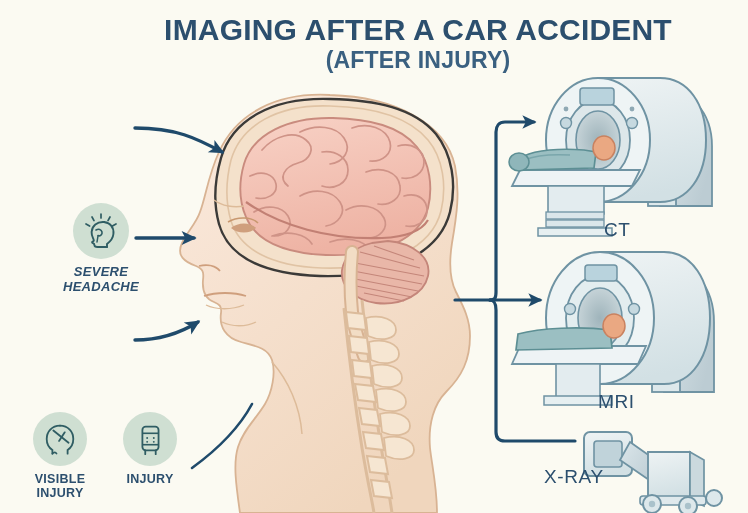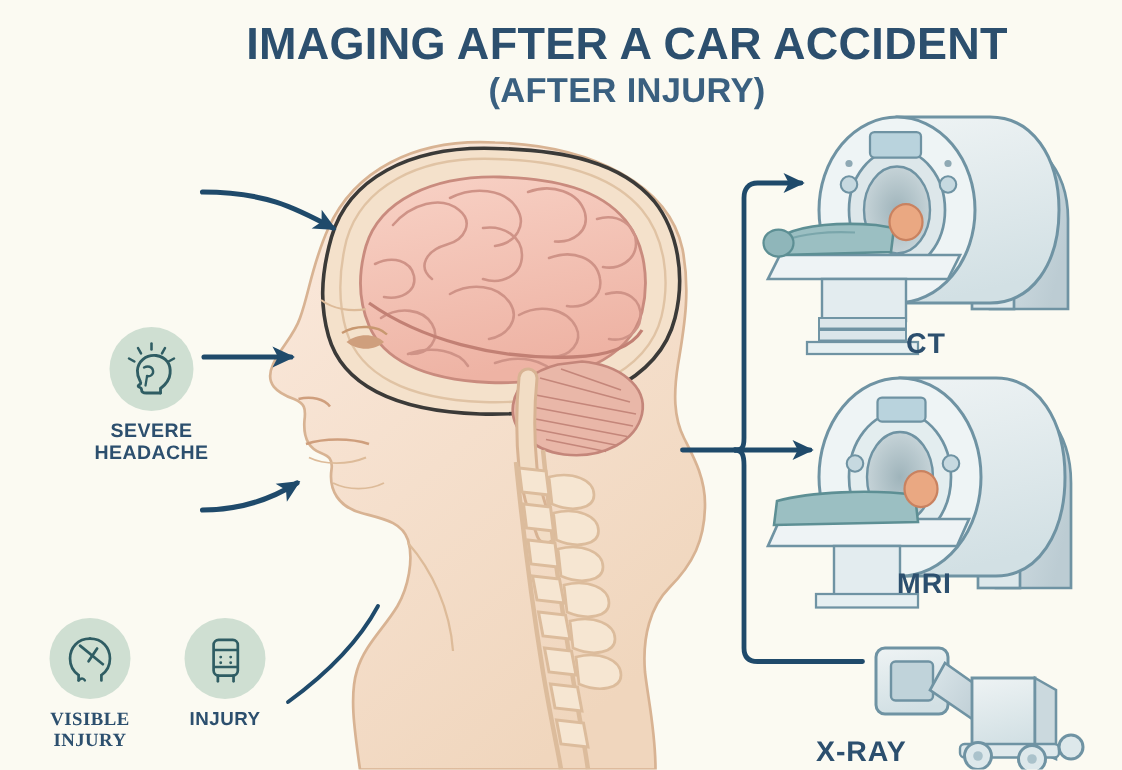--- a/index.html
+++ b/index.html
@@ -34,21 +34,21 @@
   }
   .sym .lbl{
     font-size:13px;font-weight:bold;color:#2c4f6e;
     line-height:1.13;margin-top:6px;letter-spacing:0.3px;
     white-space:pre-line;
   }
   .sym.small .lbl{font-size:12.5px;}
 
   .modality-label{
     position:absolute;z-index:6;
-    font-size:19px;font-weight:bold;color:#2c4f6e;
+    font-size:19px;font-weight:normal;color:#2c4f6e;
     letter-spacing:0.6px;
   }
 </style>
 </head>
 <body>
 
 <div id="stage">
 
   <div class="title-block">
     <div class="title-main">IMAGING AFTER A CAR ACCIDENT</div>
@@ -268,21 +268,21 @@
       <rect x="640" y="496" width="66" height="9" rx="3" fill="#dfe9ec" stroke="#6f93a3" stroke-width="1.6"></rect>
       <circle cx="652" cy="504" r="9" fill="#dde8eb" stroke="#6f93a3" stroke-width="2"></circle>
       <circle cx="652" cy="504" r="3.2" fill="#aac2cb"></circle>
       <circle cx="688" cy="506" r="9" fill="#dde8eb" stroke="#6f93a3" stroke-width="2"></circle>
       <circle cx="688" cy="506" r="3.2" fill="#aac2cb"></circle>
       <circle cx="714" cy="498" r="8" fill="#dde8eb" stroke="#6f93a3" stroke-width="2"></circle>
     </g>
   </svg>
 
 
-  <div class="sym" style="left:58px;top:218px;width:86px;">
+  <div class="sym" style="left:58px;top:203px;width:86px;font-style:italic;">
     <div class="circ" style="width:56px;height:56px;">
       <svg width="40" height="40" viewBox="0 0 40 40">
         <g stroke="#2f5d63" stroke-width="1.7" stroke-linecap="round">
           <path d="M20 3 L 20 7"></path>
             <path d="M11 6 L 13 9.6"></path>
             <path d="M29 6 L 27 9.6"></path>
           <path d="M5 13 L 8.6 15"></path>
             <path d="M35 13 L 31.4 15"></path>
         </g>
         <path d="M23 11 C 30 12, 33 17, 32.4 23 C 32 28, 28.6 31, 26 33 L 26 36" fill="none" stroke="#2f5d63" stroke-width="1.9" stroke-linecap="round"></path>
@@ -291,21 +291,21 @@
                  C 13 32.6, 13.4 33, 13.4 34 C 13.4 35.6, 14.8 36, 16.6 36 L 26 36" fill="none" stroke="#2f5d63" stroke-width="1.9" stroke-linecap="round" stroke-linejoin="round"></path>
         <path d="M15 19 C 17.6 17.6, 20.4 18.4, 21 21 C 21.6 23.6, 19 25.4, 17 24.6" fill="none" stroke="#2f5d63" stroke-width="1.6" stroke-linecap="round"></path>
         <path d="M17 25 L 16 31" fill="none" stroke="#2f5d63" stroke-width="1.5" stroke-linecap="round"></path>
       </svg>
     </div>
     <div class="lbl">SEVERE
 HEADACHE</div>
   </div>
 
 
-  <div class="sym small" style="left:22px;top:412px;width:76px;font-family:Liberation Serif, serif;">
+  <div class="sym small" style="left:22px;top:412px;width:76px;">
     <div class="circ" style="width:54px;height:54px;">
       <svg width="38" height="38" viewBox="0 0 40 40">
         <path d="M20 6 C 28.6 6, 34 12.4, 34 20 C 34 25.6, 31 29.6, 28 31.6 L 28 35.4" fill="none" stroke="#2f5d63" stroke-width="1.9" stroke-linecap="round"></path>
         <path d="M20 6 C 11.4 6, 6 12.4, 6 20 C 6 25.6, 9 29.6, 12 31.6 L 12 35.4" fill="none" stroke="#2f5d63" stroke-width="1.9" stroke-linecap="round"></path>
         <path d="M12 35.4 C 13.6 33.6, 15.4 33.6, 16.4 35.4" fill="none" stroke="#2f5d63" stroke-width="1.7" stroke-linecap="round"></path>
         <path d="M13 11 L 29 24" fill="none" stroke="#2f5d63" stroke-width="1.9" stroke-linecap="round"></path>
         <path d="M25 13 L 19 22" fill="none" stroke="#2f5d63" stroke-width="1.9" stroke-linecap="round"></path>
       </svg>
     </div>
     <div class="lbl">VISIBLE
@@ -323,16 +323,16 @@
         <circle cx="17" cy="23" r="1" fill="#2f5d63"></circle>
         <circle cx="24" cy="23" r="1" fill="#2f5d63"></circle>
         <path d="M15 32 L 15 36" fill="none" stroke="#2f5d63" stroke-width="1.9" stroke-linecap="round"></path>
         <path d="M26 32 L 26 36" fill="none" stroke="#2f5d63" stroke-width="1.9" stroke-linecap="round"></path>
       </svg>
     </div>
     <div class="lbl">INJURY</div>
   </div>
 
   <div class="modality-label" style="left:604px;top:219px;">CT</div>
-  <div class="modality-label" style="left:598px;top:379px;text-align:center;">MRI</div>
-  <div class="modality-label" style="left:544px;top:491px;">X-RAY</div>
+  <div class="modality-label" style="left:598px;top:391px;text-align:center;">MRI</div>
+  <div class="modality-label" style="left:544px;top:466px;">X-RAY</div>
 
 </div>
 
 </body></html>

